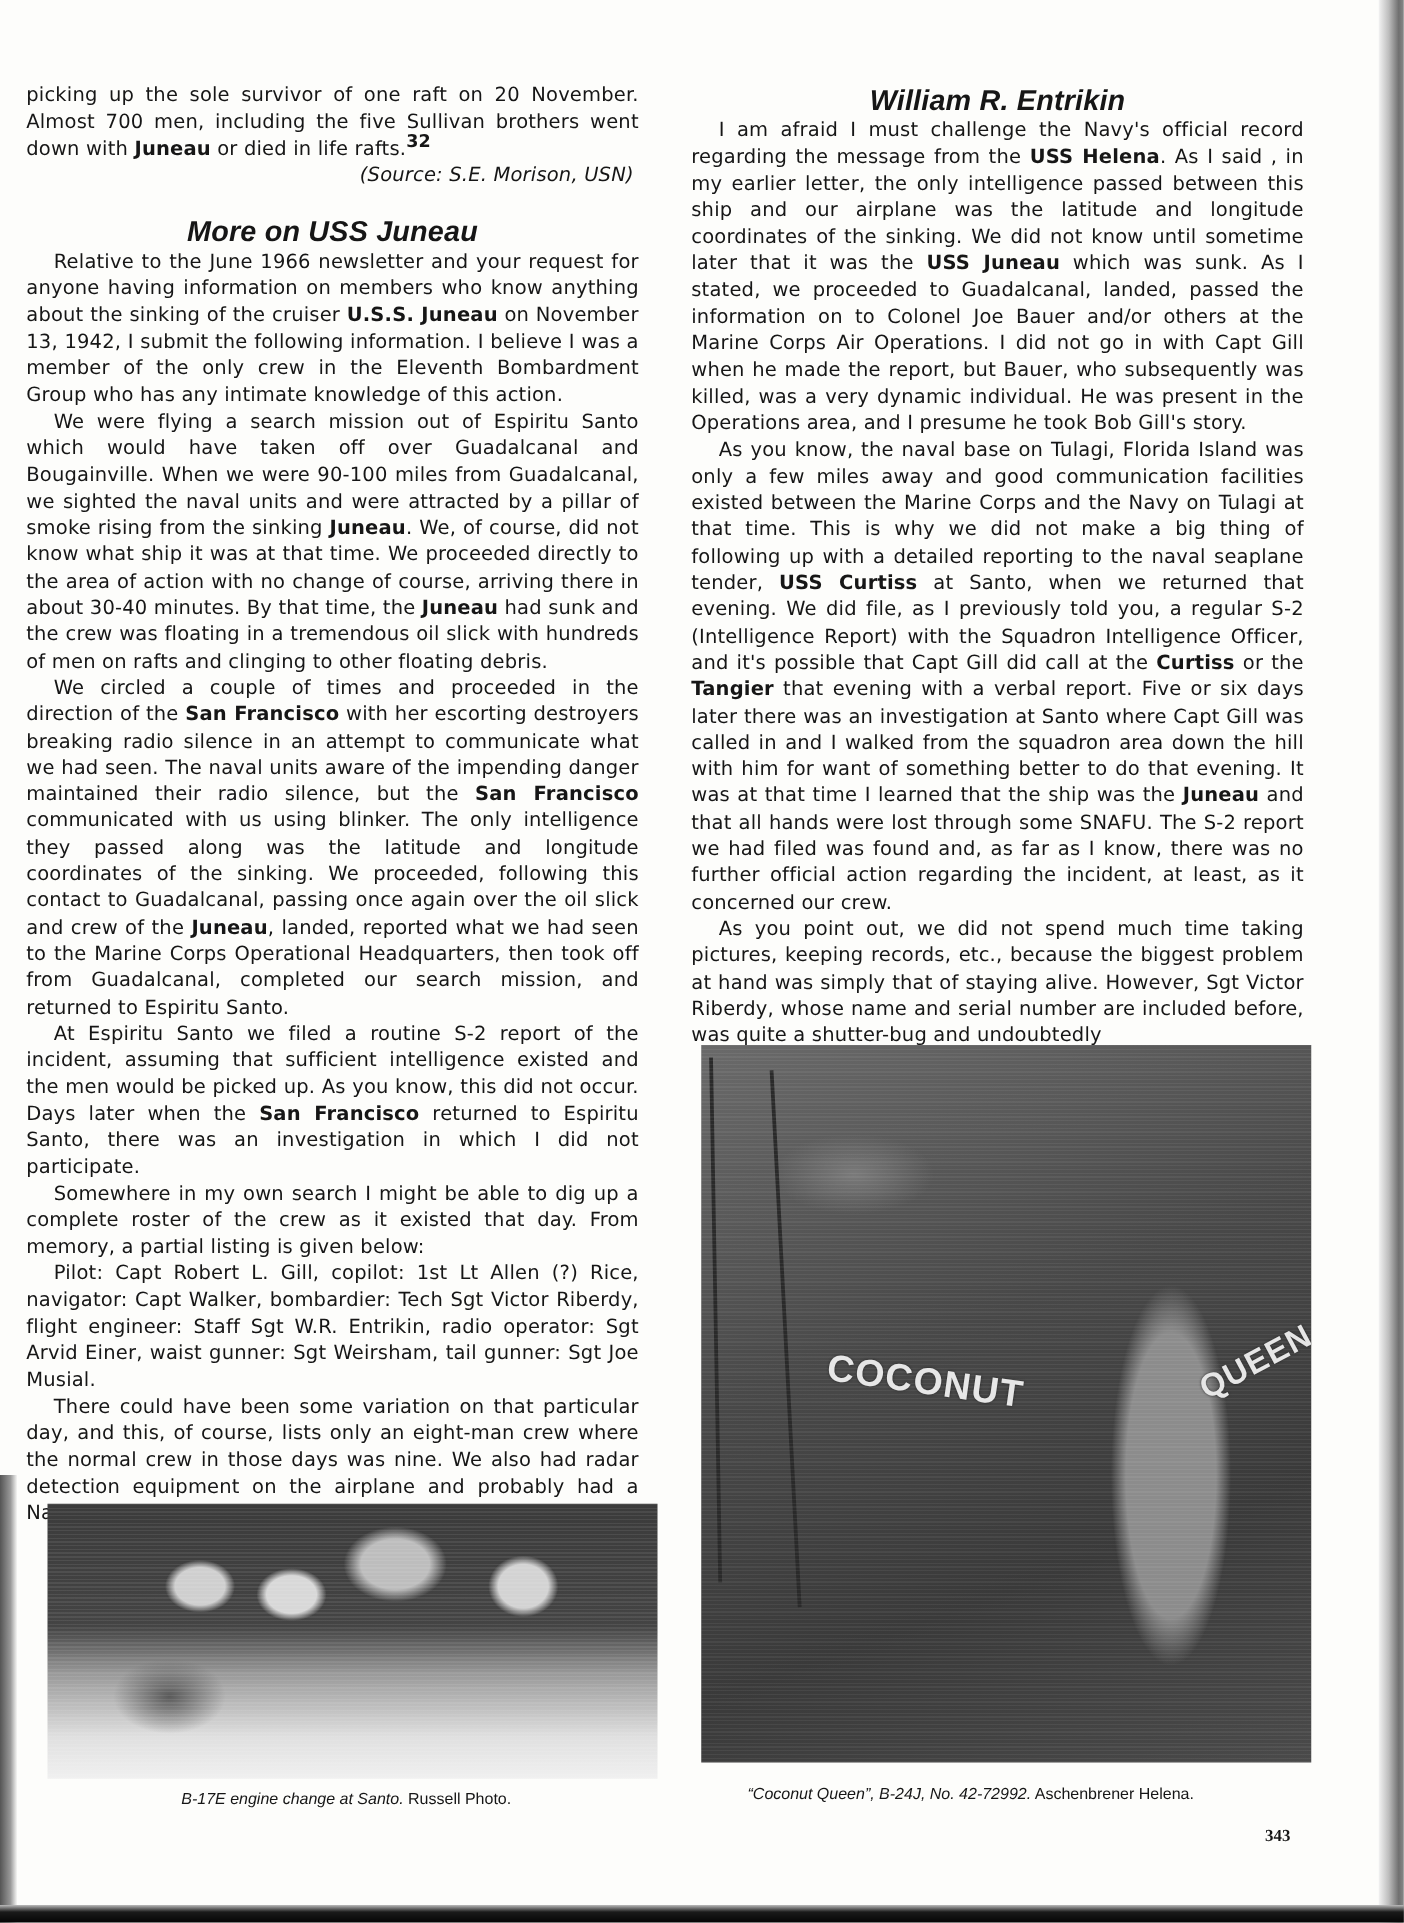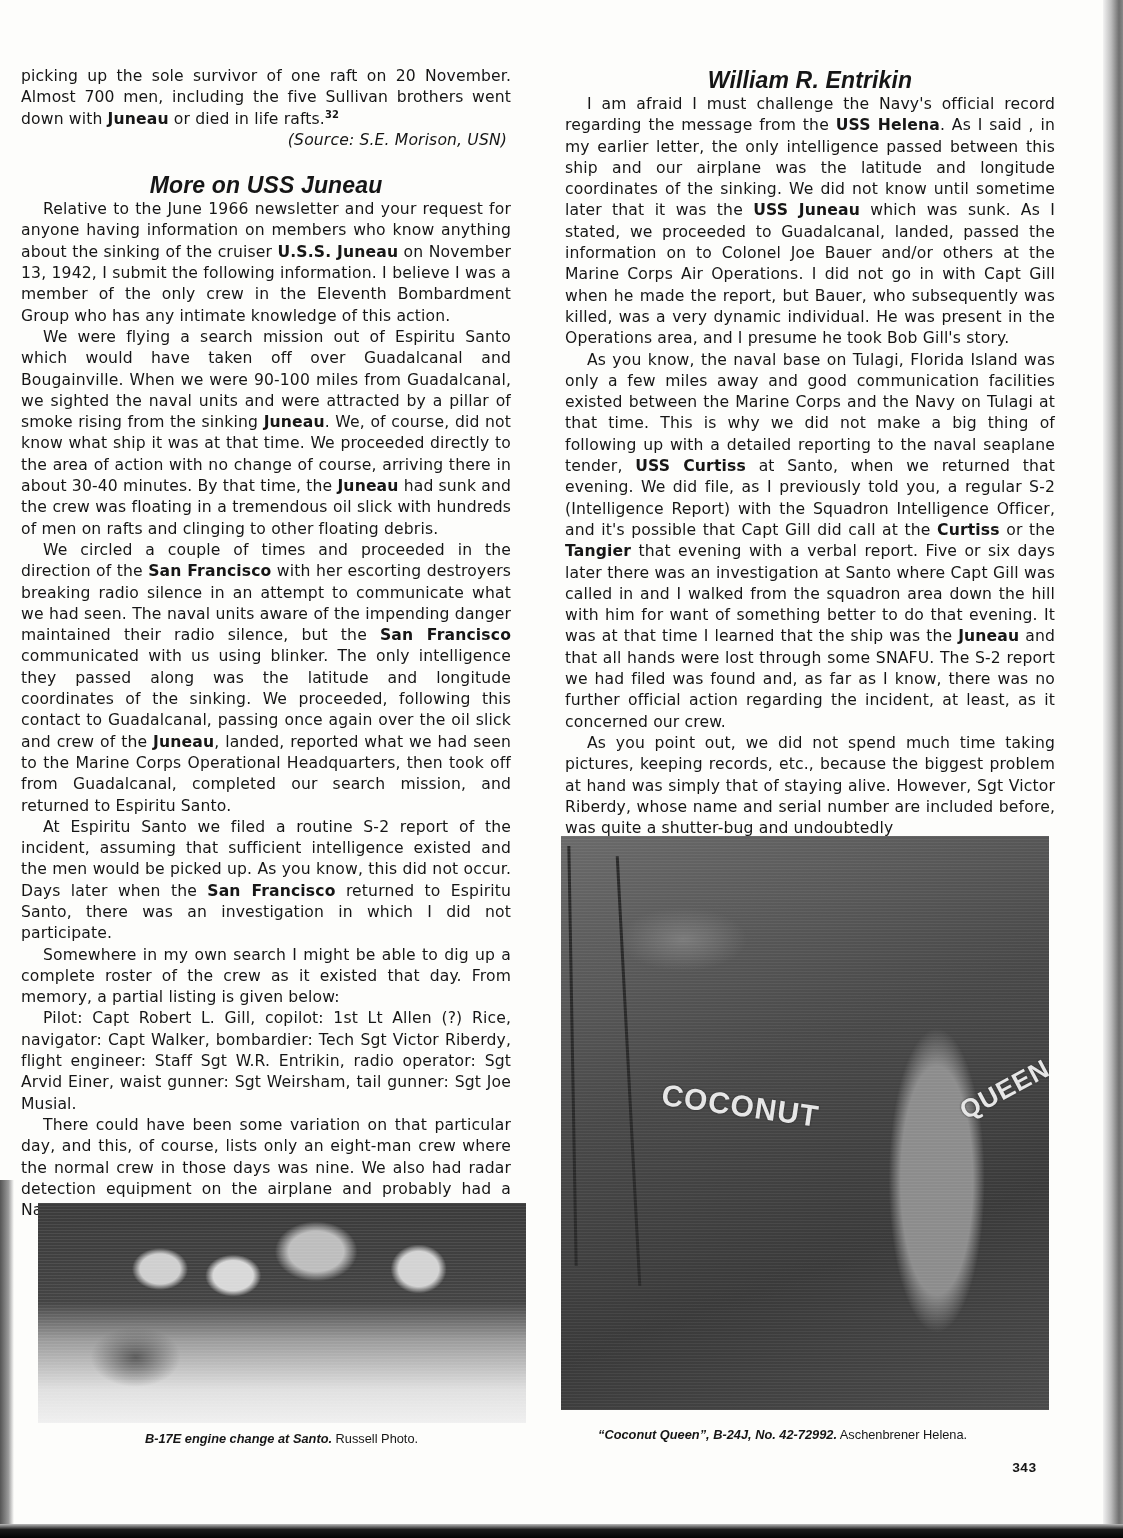--- a/index.html
+++ b/index.html
@@ -19,32 +19,32 @@
   }
   .page-edge-bottom {
     position: absolute; left: 0; bottom: 0; width: 1123px; height: 14px;
     background: linear-gradient(to bottom, #bbb 0%, #1a1a1a 40%, #050505 100%);
   }
   .col {
     position: absolute; top: 66px;
     font-size: 15.6px; line-height: 21.3px; letter-spacing: 0.15px;
   }
   .col-left { left: 21px; width: 490px; }
-  .col-right { left: 565px; width: 490px; }
+  .col-right { left: 553px; width: 490px; }
   .p { margin: 0; text-align: justify; text-indent: 22px; }
   .p.noindent { text-indent: 0; }
   .source { text-align: right; margin: 0; padding-right: 4px; font-style: italic; }
   .heading {
     font-family: "Liberation Sans", sans-serif;
     font-weight: bold; font-style: italic;
     font-size: 23px; text-align: center; margin: 0; line-height: 28px;
   }
   .heading-left { margin-top: 20px; }
   b { font-weight: bold; }
-  sup { font-size: 10px; vertical-align: super; line-height: 0; font-weight: bold; }
+  sup { font-size: 14px; vertical-align: super; line-height: 0; font-weight: bold; }
 
   .photo {
     position: absolute; overflow: hidden;
   }
   .photo-b17 {
     left: 38px; top: 1203px; width: 488px; height: 220px;
     background:
       radial-gradient(ellipse 40px 30px at 25% 30%, #cfcfcf 0%, #cfcfcf 50%, transparent 70%),
       radial-gradient(ellipse 40px 30px at 40% 33%, #d8d8d8 0%, #d8d8d8 50%, transparent 70%),
       radial-gradient(ellipse 55px 40px at 57% 22%, #bdbdbd 0%, #bdbdbd 50%, transparent 75%),
@@ -75,26 +75,26 @@
   .queen-word.w1 { left: 100px; top: 253px; transform: rotate(8deg); }
   .queen-word.w2 { left: 395px; top: 238px; transform: rotate(-28deg); font-size: 26px; }
   .antenna { position: absolute; background: #2a2a2a; width: 3px; }
   .antenna.a1 { left: 10px; top: 10px; height: 420px; transform: rotate(-1deg); }
   .antenna.a2 { left: 66px; top: 20px; height: 430px; transform: rotate(-3deg); }
 
   .caption {
     position: absolute; font-family: "Liberation Sans", sans-serif; font-size: 12.8px;
     white-space: nowrap;
   }
-  .caption .lead { font-weight: bold; font-style: italic; }
+  .caption .lead { font-weight: normal; font-style: italic; }
   .caption-b17 { left: 145px; top: 1431px; }
   .caption-queen { left: 598px; top: 1427px; }
   .page-number {
     position: absolute; left: 1012px; top: 1461px;
-    font-family: Liberation Mono, monospace; font-weight: bold; font-size: 13.5px;
+    font-family: Liberation Serif, serif; font-weight: bold; font-size: 13.5px;
   }
 </style>
 </head>
 <body>
 
 <div class="page-edge-right"></div>
 <div class="page-edge-left"></div>
 <div class="page-edge-bottom"></div>
 
 <div class="col col-left">

